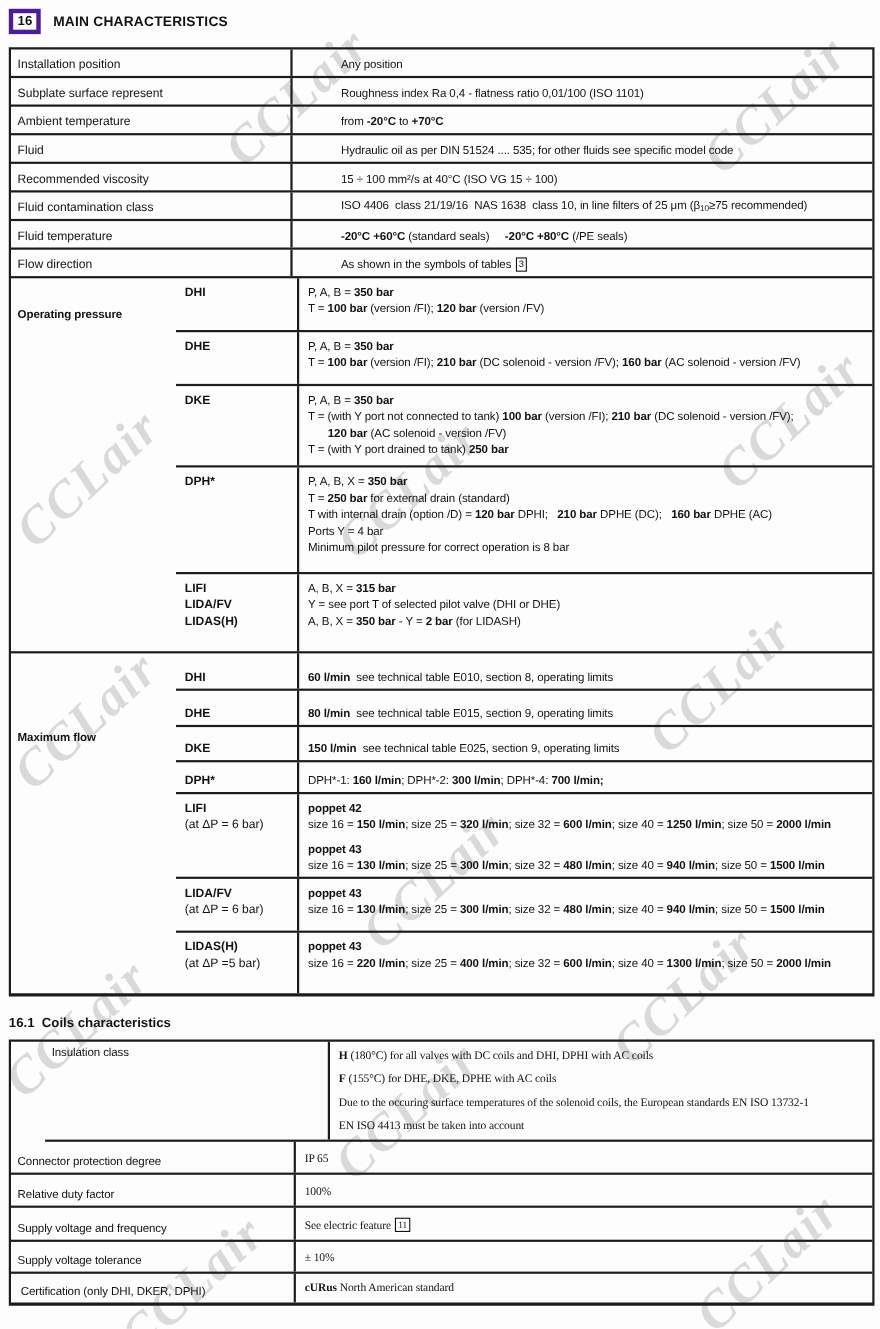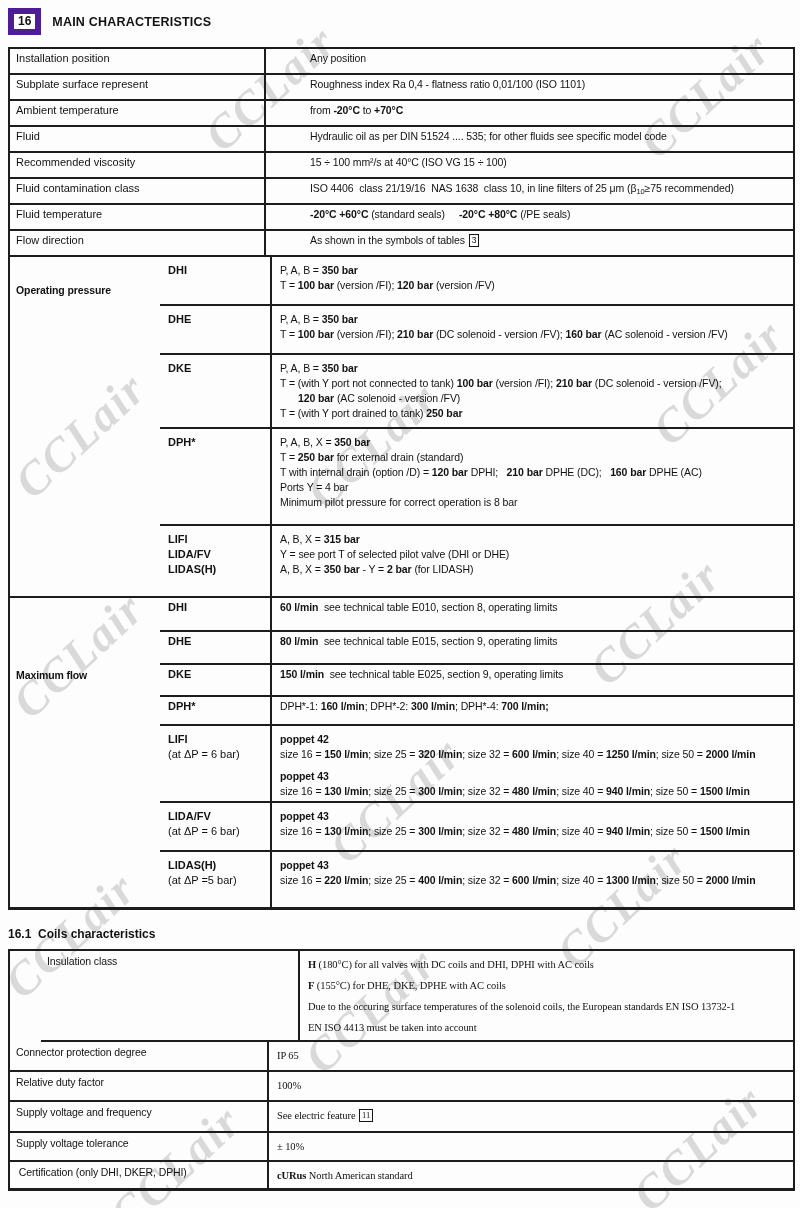--- a/index.html
+++ b/index.html
@@ -17,28 +17,28 @@
   }
   
   .content{position:relative;z-index:1;padding:6px 8px 0 8px;}
   .b{font-weight:bold;}
   .sub{font-size:7.5px;vertical-align:-2px;}
   .boxnum{
     display:inline-block;border:1px solid #141414;font-size:8.5px;line-height:9px;
     padding:1px 2px;vertical-align:1px;margin-left:1px;letter-spacing:0;
   }
   .hdr{display:flex;align-items:center;gap:11px;margin:2px 0 12px 0;}
-  .hnum{border:6px solid #4c1d95;font-weight:bold;font-size:12px;line-height:13px;padding:1px 4px;}
+  .hnum{border:4px solid #4c1d95;font-weight:bold;font-size:12px;line-height:13px;padding:1px 4px;}
   .htitle{font-weight:bold;font-size:12.5px;letter-spacing:.2px;white-space:pre;}
   
   .mtable{border:2px solid #1c1c1c;border-bottom-width:3px;width:783px;background:transparent;}
   .mrow{display:flex;border-bottom:2px solid #1c1c1c;min-height:24px;}
   .c1{width:244px;border-right:2px solid #1c1c1c;padding:2px 4px 2px 6px;}
   .c3{flex:1;padding:2px 2px 2px 8px;margin-left:36px;}
-  .vc{display:flex;flex-direction:column;justify-content:flex-start;}
+  .vc{display:flex;flex-direction:column;justify-content:flex-end;}
   .grow{display:flex;border-bottom:2px solid #1c1c1c;}
   .grow:last-child{border-bottom:none;}
   .gc1{width:144px;font-weight:bold;padding-left:6px;font-size:11px;}
   .pt26{padding-top:26px;}
   .pt8{padding-top:24px;margin-top:46px;}
   .gbody{flex:1;display:flex;flex-direction:column;}
   .srow{display:flex;border-bottom:2px solid #1c1c1c;}
   .srow:last-child{border-bottom:none;}
   .gc2{width:100px;border-right:2px solid #1c1c1c;padding:6px 2px 2px 8px;}
   .gc3{flex:1;padding:6px 2px 2px 8px;}

